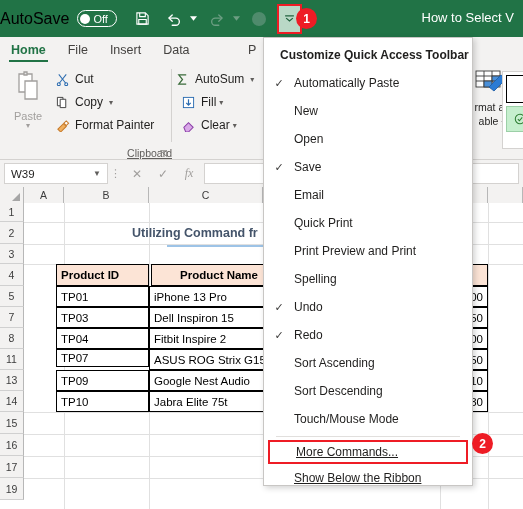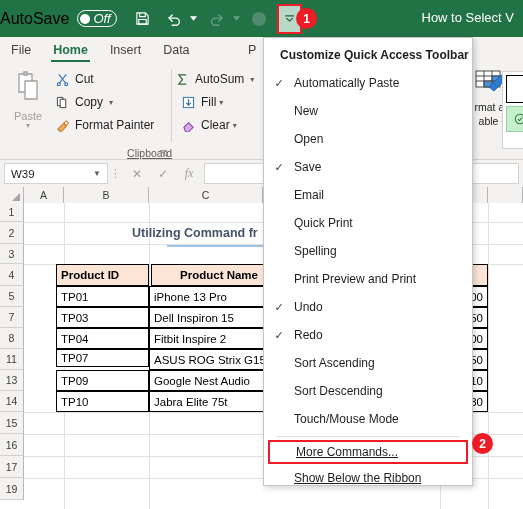--- a/index.html
+++ b/index.html
@@ -14,21 +14,21 @@
   
   .titlebar {
     position: absolute; top: 0; left: 0; width: 523px; height: 37px;
     background: #217346; display: flex; align-items: center;
   }
   .autosave-toggle {
     margin-left: 8px; width: 40px; height: 17px; border: 1.4px solid #ffffff;
     border-radius: 9px; display: flex; align-items: center; padding: 0 2px;
   }
   .autosave-knob { width: 10px; height: 10px; border-radius: 50%; background: #ffffff; }
-  .autosave-state { color: #ffffff; font-size: 13px; margin-left: 3px; font-style: italic; }
+  .autosave-state { color: #ffffff; font-size: 11px; margin-left: 3px; }
 
   .tb-icon {
     width: 27px; height: 27px; display: flex; align-items: center; justify-content: center;
     color: #ffffff; position: relative;
   }
   .tb-icon.dim { color: #6d9e83; }
   .tb-icon svg { display: block; }
   .tb-caret { width: 12px; height: 27px; display: flex; align-items: center; justify-content: center; }
   .tb-caret svg { display: block; }
 
@@ -209,22 +209,22 @@
       <svg width="11" height="7" viewBox="0 0 12 8" fill="none" stroke="#1e5f3c" stroke-width="1.4">
         <path d="M1 1h10"></path>
           <path d="M2.2 3.6 6 6.9 9.8 3.6"></path>
       </svg>
     </div>
 
     <span class="doc-title">How to Select V</span>
   </div>
 
   <div class="ribbon-tabs">
+    <span class="rtab active">Home</span>
     <span class="rtab">File</span>
-    <span class="rtab active">Home</span>
     <span class="rtab">Insert</span>
     <span class="rtab">Data</span>
     <span class="rtab" style="position:absolute;left:237px">P</span>
     <span class="rtab" style="position:absolute;left:417px">loper</span>
   </div>
 
   <div class="ribbon-body">
 
     <div class="rgroup" style="left:0;width:172px">
       <div class="paste-btn">
@@ -445,25 +445,25 @@
     <div class="qat-item">
       <span class="qat-check"></span>
       <span class="qat-label">Email</span>
     </div>
     <div class="qat-item">
       <span class="qat-check"></span>
       <span class="qat-label">Quick Print</span>
     </div>
     <div class="qat-item">
       <span class="qat-check"></span>
+      <span class="qat-label">Print Preview and Print</span>
+    </div>
+    <div class="qat-item">
+      <span class="qat-check"></span>
       <span class="qat-label">Spelling</span>
-    </div>
-    <div class="qat-item">
-      <span class="qat-check"></span>
-      <span class="qat-label">Print Preview and Print</span>
     </div>
     <div class="qat-item">
       <span class="qat-check">✓</span>
       <span class="qat-label">Undo</span>
     </div>
     <div class="qat-item">
       <span class="qat-check">✓</span>
       <span class="qat-label">Redo</span>
     </div>
     <div class="qat-item">

